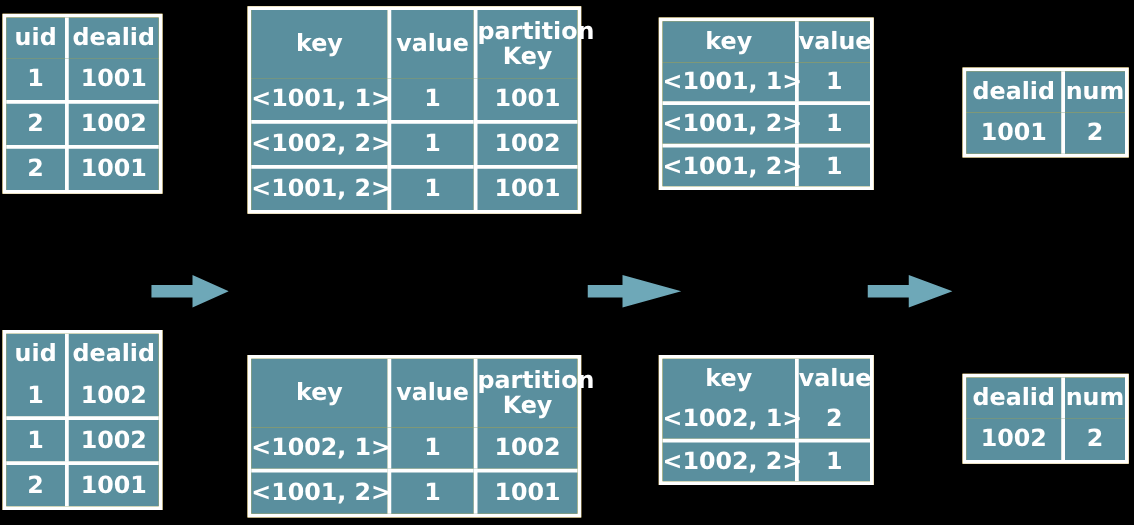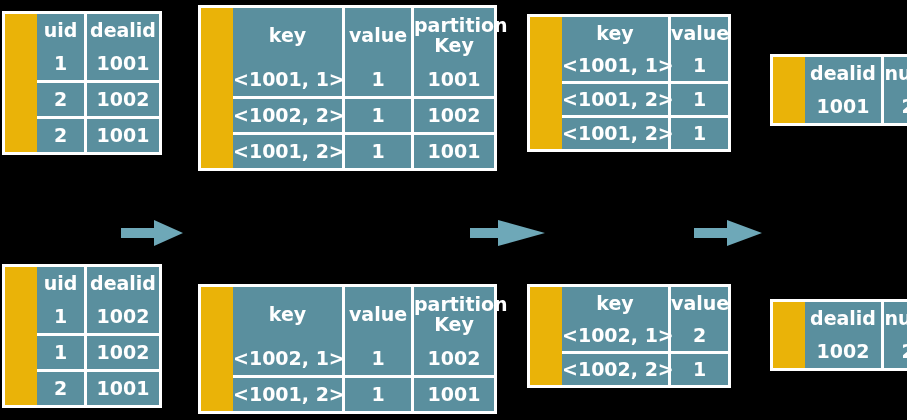--- a/index.html
+++ b/index.html
@@ -21,21 +21,20 @@
     height: 420px;
   }
 
   
   .tbl {
     position: absolute;
     border-collapse: separate;
     border-spacing: 0;
     background: #eab308;
     table-layout: fixed;
-    padding-left: 32px;
   }
   .tbl td, .tbl th {
     background: #5a8f9e;
     color: #ffffff;
     text-align: center;
     vertical-align: middle;
     font-weight: bold;
     border: 0;
     padding: 0;
     line-height: 1.05;

